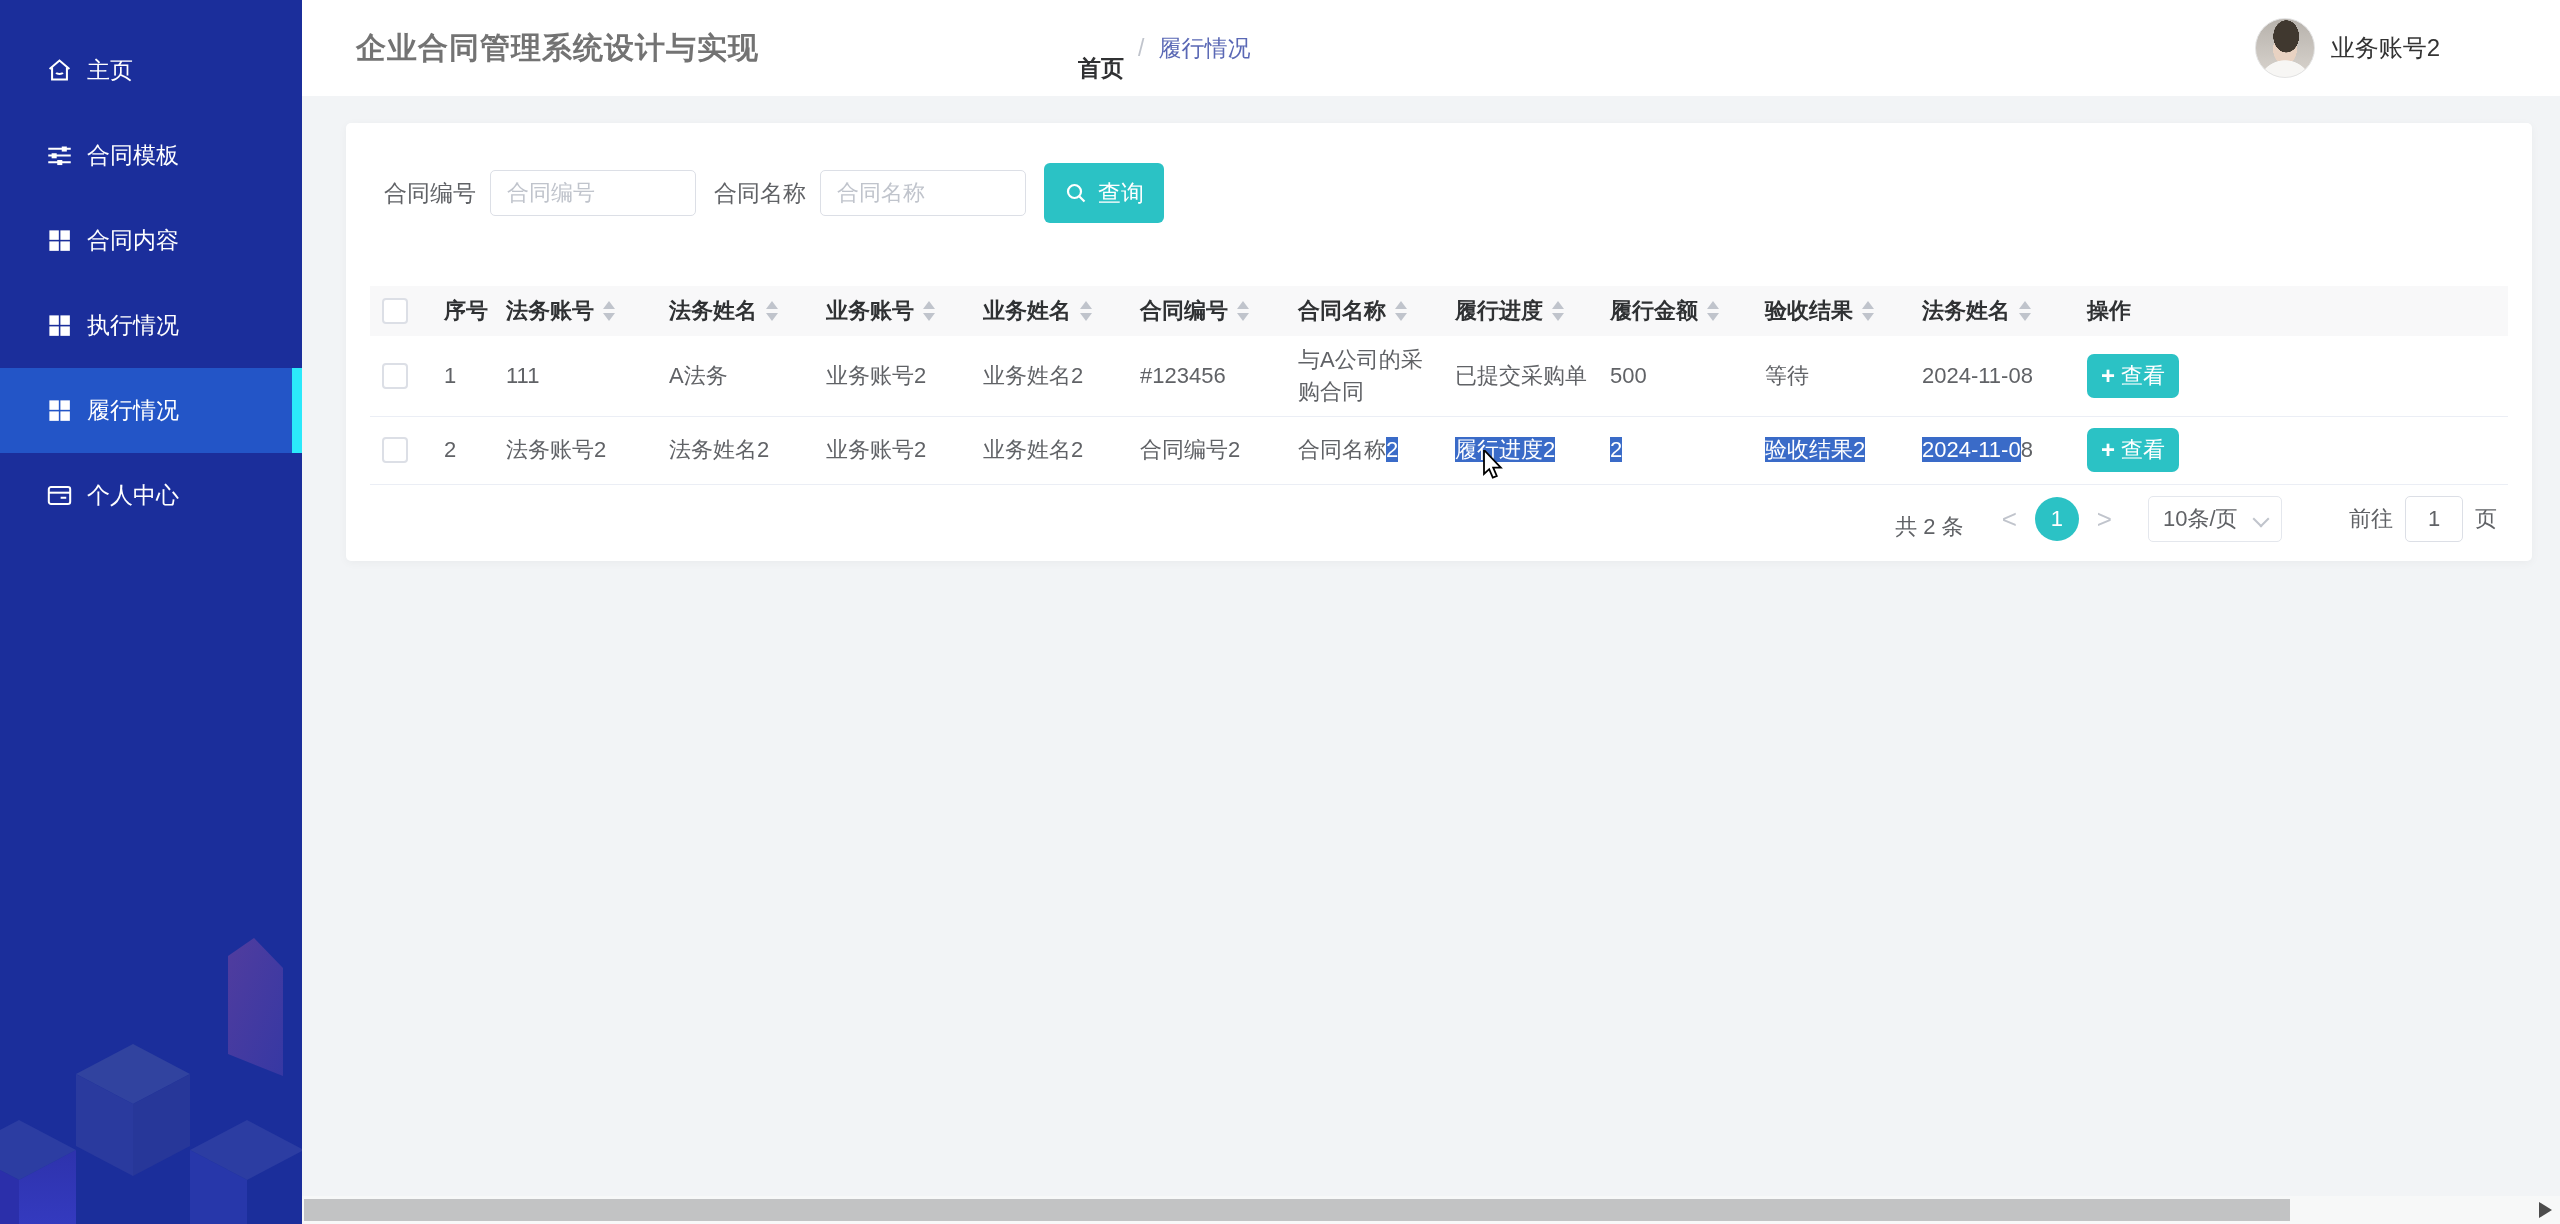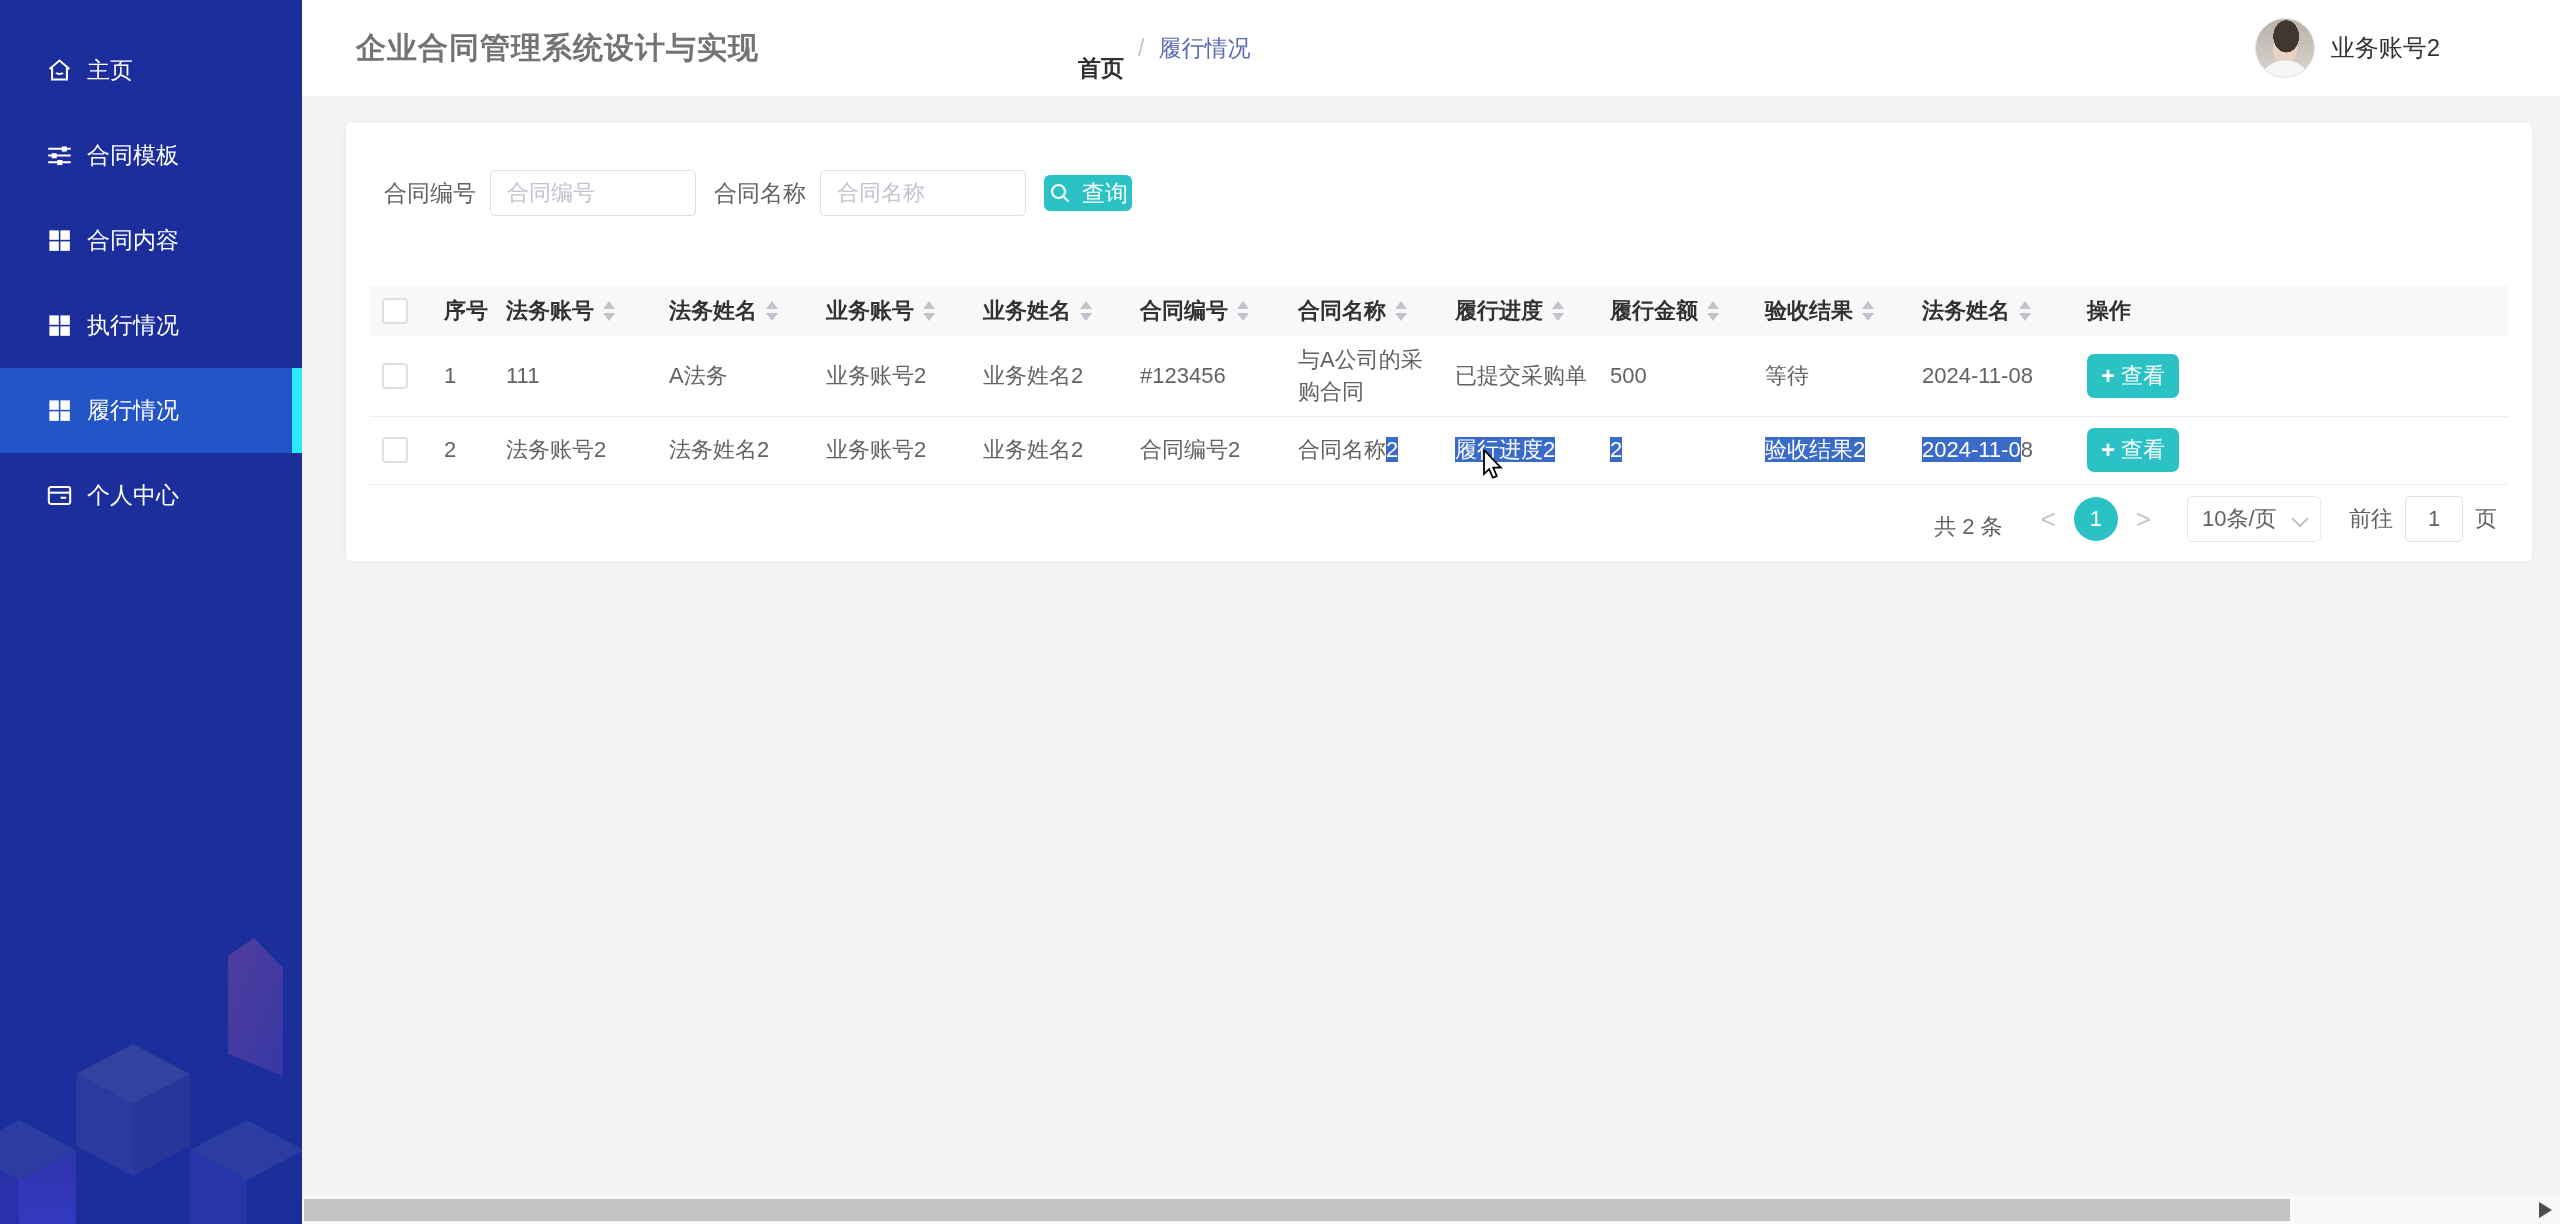--- a/index.html
+++ b/index.html
@@ -34,21 +34,21 @@
 
   
   .content { position:absolute; left:302px; top:96px; width:2258px; height:1128px; background:#f2f4f6; }
   .card { position:absolute; left:44px; top:27px; width:2186px; height:438px; background:#ffffff; border-radius:5px; box-shadow:0 2px 10px rgba(0,0,0,0.04); }
 
   
   .search-row { position:absolute; left:38px; top:47px; height:46px; display:flex; align-items:center; }
   .search-row label { font-size:23px; color:#606266; margin-right:14px; }
   .search-row input { width:206px; height:46px; border:1px solid #dcdfe6; border-radius:5px; padding:0 16px; font-size:22px; color:#606266; outline:none; margin-right:18px; font-family:inherit; }
   .search-row input::placeholder { color:#c0c4cc; }
-  .btn-query { height:36px; padding:0 4px; background:#2bc2c5; color:#ffffff; border:none; border-radius:6px; font-size:23px; display:inline-flex; align-items:center; cursor:pointer; font-family:inherit; }
+  .btn-query { height:60px; padding:0 20px; background:#2bc2c5; color:#ffffff; border:none; border-radius:6px; font-size:23px; display:inline-flex; align-items:center; cursor:pointer; font-family:inherit; }
   .btn-query svg { width:24px; height:24px; margin-right:10px; }
 
   
   .data-table { position:absolute; left:24px; top:163px; width:2138px; border-collapse:collapse; table-layout:fixed; font-size:22px; color:#606266; }
   .data-table th, .data-table td { text-align:left; padding-left:14px; padding-right:4px; vertical-align:middle; overflow:hidden; }
   .data-table th { height:50px; background:#f8f8f9; color:#2f3133; font-weight:bold; white-space:nowrap; }
   .data-table td { border-bottom:1px solid #ebeef5; line-height:1.45; }
   .row-1 td { height:80px; }
   .row-2 td { height:68px; }
   .cb-cell { padding-left:12px !important; }
@@ -61,21 +61,21 @@
   .btn-view .plus { font-weight:bold; font-size:24px; margin-right:6px; line-height:1; }
   .txt-sel { background:#3a6bc8; color:#ffffff; }
 
   
   .pagination { position:absolute; right:35px; top:373px; height:46px; display:flex; align-items:center; font-size:22px; color:#606266; }
   .pg-total { margin-right:28px;margin-top:16px; }
   .pg-prev, .pg-next { background:none; border:none; color:#c0c4cc; font-size:26px; cursor:pointer; padding:0 10px; font-family:inherit; }
   .pg-page { width:44px; height:44px; border-radius:50%; background:#2bc2c5; color:#ffffff; display:flex; align-items:center; justify-content:center; font-size:22px; margin:0 8px; cursor:pointer; }
   .pg-size { width:134px; height:46px; border:1px solid #e4e7ed; border-radius:5px; margin-left:26px; display:flex; align-items:center; padding:0 14px; color:#606266; cursor:pointer; position:relative; }
   .pg-size .chev { position:absolute; right:14px; top:16px; width:12px; height:12px; border-right:2px solid #c0c4cc; border-bottom:2px solid #c0c4cc; transform:rotate(45deg); }
-  .pg-goto-label { margin-left:28px; margin-right:12px; }
+  .pg-goto-label { margin-left:67px; margin-right:12px; }
   .pg-goto { width:58px; height:46px; border:1px solid #dcdfe6; border-radius:5px; text-align:center; font-size:22px; color:#606266; outline:none; font-family:inherit; }
   .pg-goto-suffix { margin-left:12px; }
 
   
   .hscrollbar { position:absolute; left:302px; bottom:0; width:2258px; height:28px; background:#f7f8f8; z-index:6; }
   .hthumb { position:absolute; left:2px; top:3px; width:1986px; height:22px; background:#c2c3c4; }
   .harrow { position:absolute; right:8px; top:6px; width:0; height:0; border-top:8px solid transparent; border-bottom:8px solid transparent; border-left:13px solid #4c4c4c; }
 
   
   .cursor { position:absolute; left:1482px; top:450px; width:28px; height:30px; z-index:20; pointer-events:none; }

